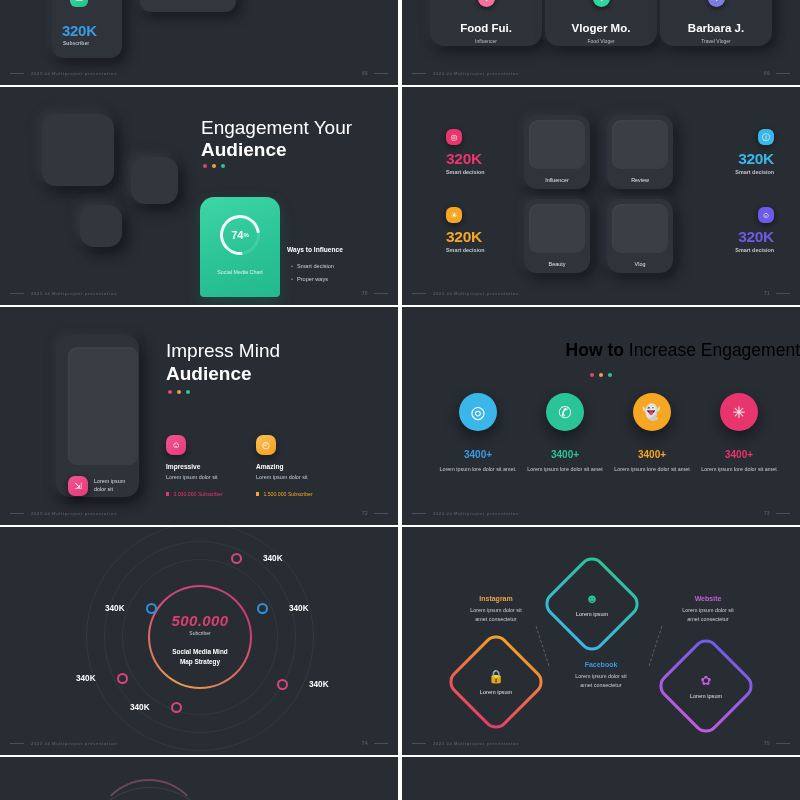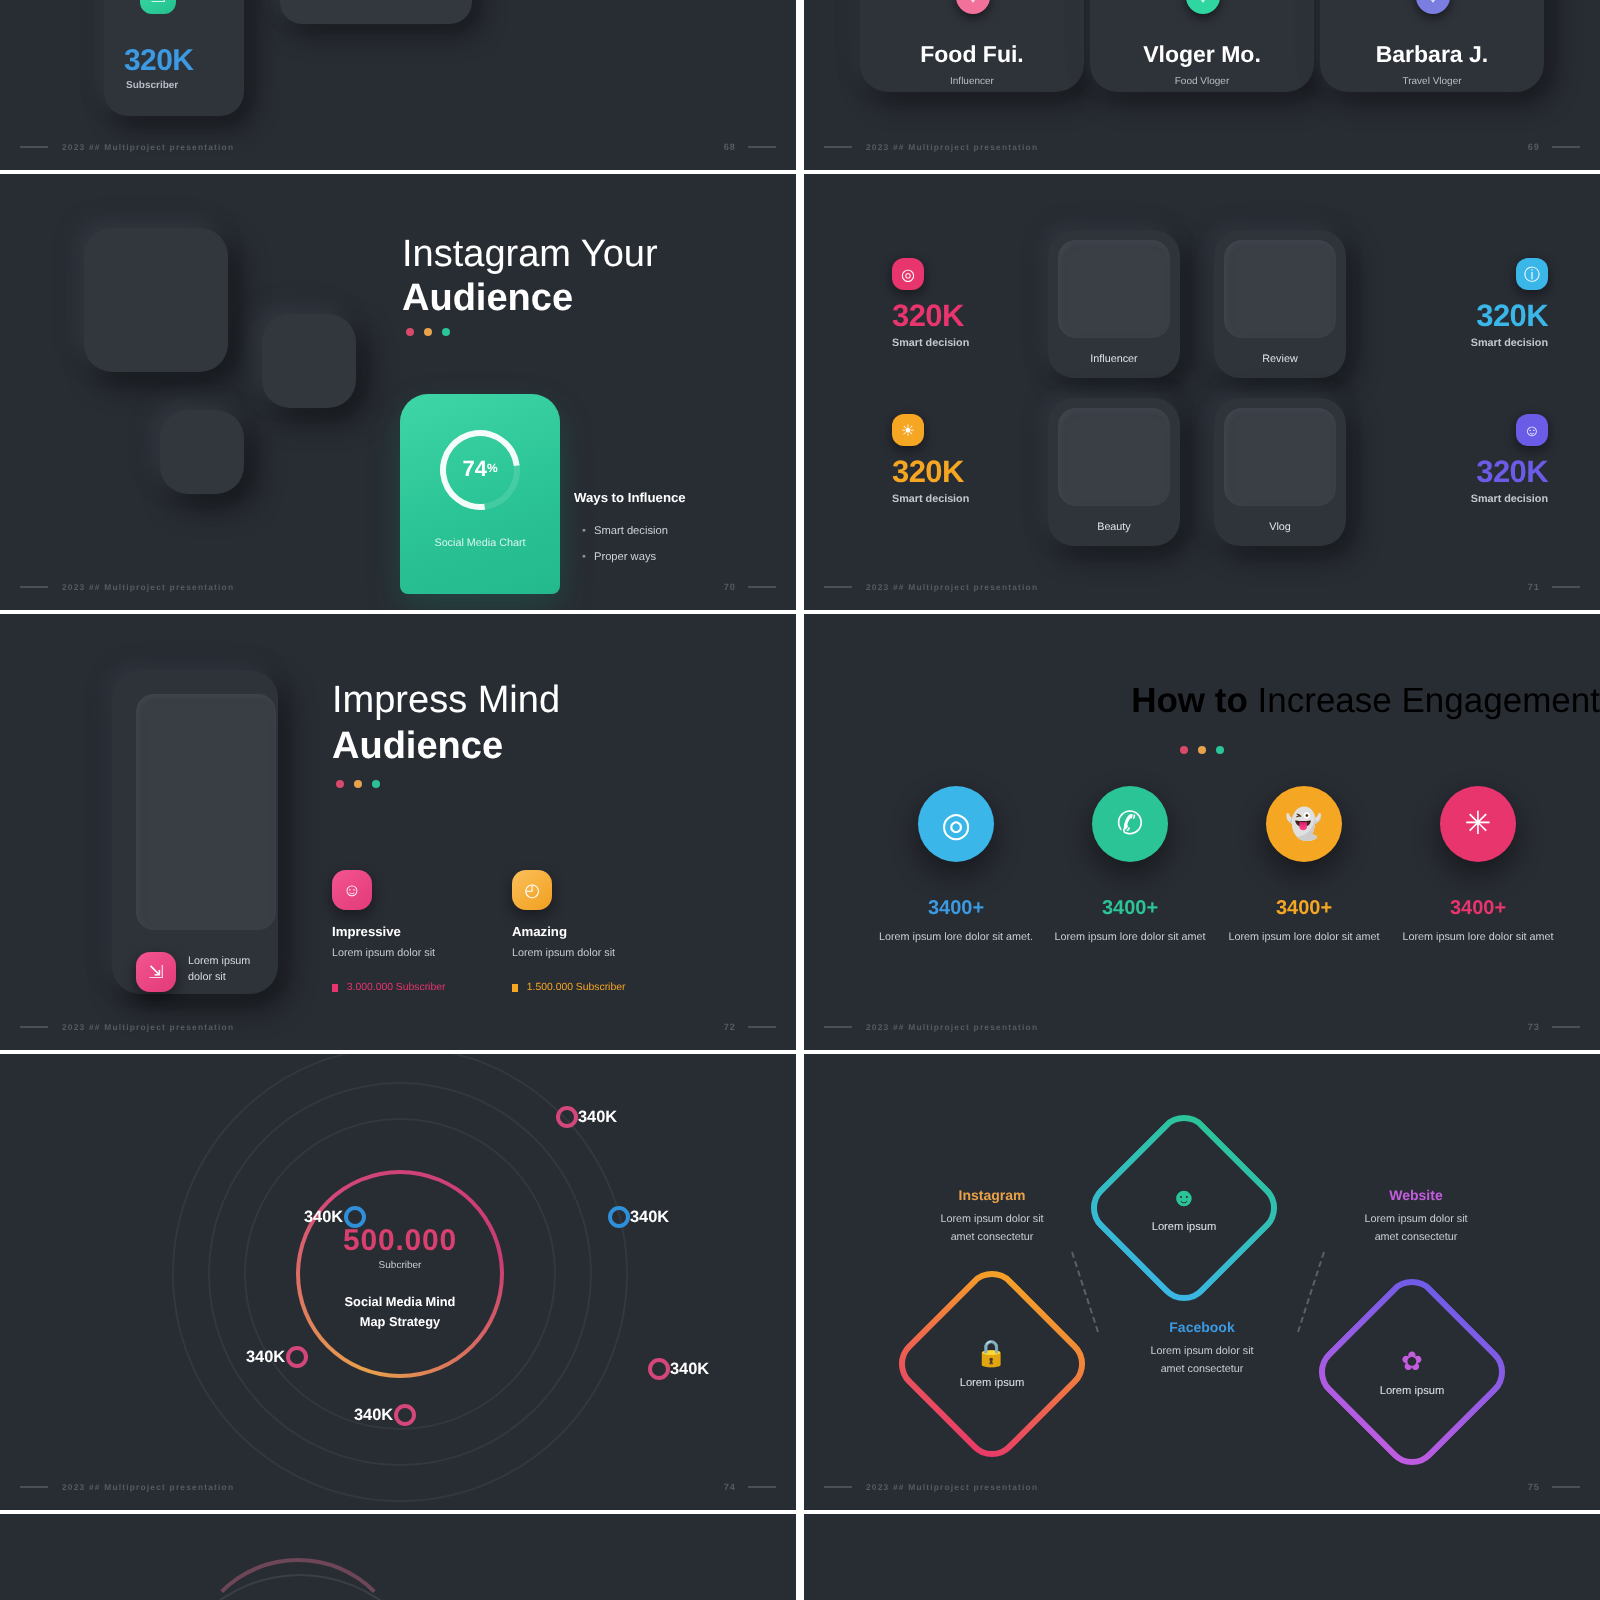--- a/index.html
+++ b/index.html
@@ -201,26 +201,26 @@
   .sG .halo { position: absolute; border-radius: 50%; border: 1px solid rgba(120,126,138,.14); }
   .sG .core {
     position: absolute; left: 148px; top: 58px; width: 104px; height: 104px;
     border-radius: 50%;
     border: 2.2px solid transparent;
     background:
       linear-gradient(#282c33,#282c33) padding-box,
       conic-gradient(from 200deg,#e8a24a,#d4477a,#c93b74,#e8a24a) border-box;
   }
   .sG .cnum { position: absolute; left: 0; right: 0; top: 25px; text-align: center;
-              font-size: 15px; font-weight: 700; color: #d9406f; letter-spacing: .4px; }
+              font-size: 15px; font-weight: 700; color: #d9406f; letter-spacing: .4px; font-style: italic; }
   .sG .csub { position: absolute; left: 0; right: 0; top: 43px; text-align: center;
               font-size: 5px; color: #c7ccd3; }
   .sG .cstrat { position: absolute; left: 0; right: 0; top: 60px; text-align: center;
                 font-size: 6.4px; font-weight: 700; color: #fff; line-height: 1.5; }
-  .sG .node { position: absolute; display: flex; align-items: center; gap: 0; margin-left: 47px; }
+  .sG .node { position: absolute; display: flex; align-items: center; gap: 21px; }
   .sG .ndot { width: 11px; height: 11px; border-radius: 50%; border: 2.4px solid #d4477a; }
   .sG .ndot.blue { border-color: #2f8fd8; }
   .sG .nlbl { font-size: 8.2px; font-weight: 700; color: #fff; }
 
   
   .sH .dia {
     position: absolute; width: 74px; height: 74px; border-radius: 14px;
     transform: rotate(45deg);
     border: 3.4px solid transparent;
     background: linear-gradient(#282c33,#282c33) padding-box, var(--g) border-box;
@@ -295,21 +295,21 @@
       <div class="rule2"></div>
     </div>
   </div>
 
   <div class="slide sC">
     <div class="slide-inner">
       <div class="nsq bg1"></div>
       <div class="nsq bg2"></div>
       <div class="nsq bg3"></div>
 
-      <div class="h1a t-light">Instagram Your</div>
+      <div class="h1a t-light">Engagement Your</div>
       <div class="h1b t-bold">Audience</div>
       <div class="dots">
         <span class="dot" style="background:#d94a6a"></span>
         <span class="dot" style="background:#e8a24a"></span>
         <span class="dot" style="background:#2bc496"></span>
       </div>
 
       <div class="panel">
         <div class="ring"></div>
         <div class="pct">

